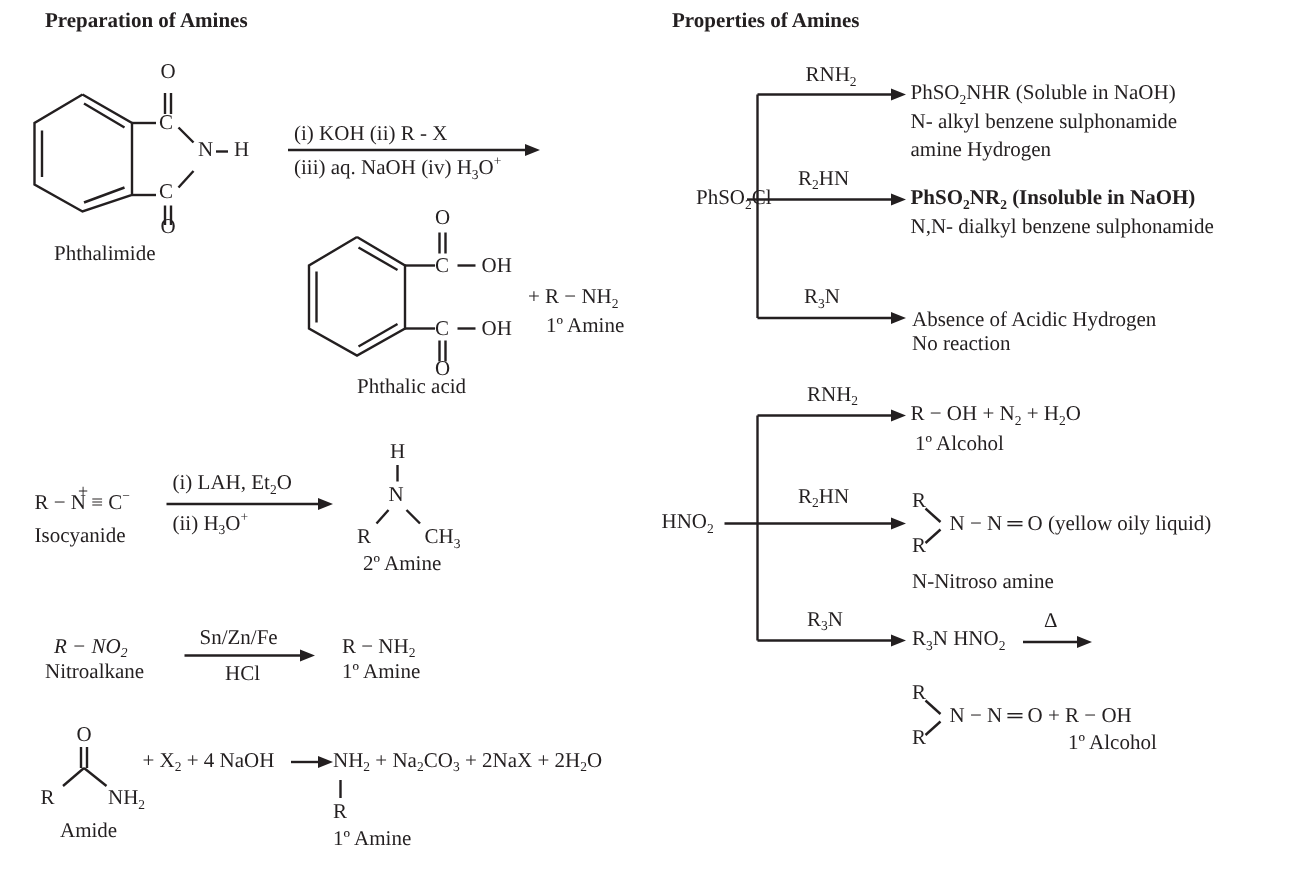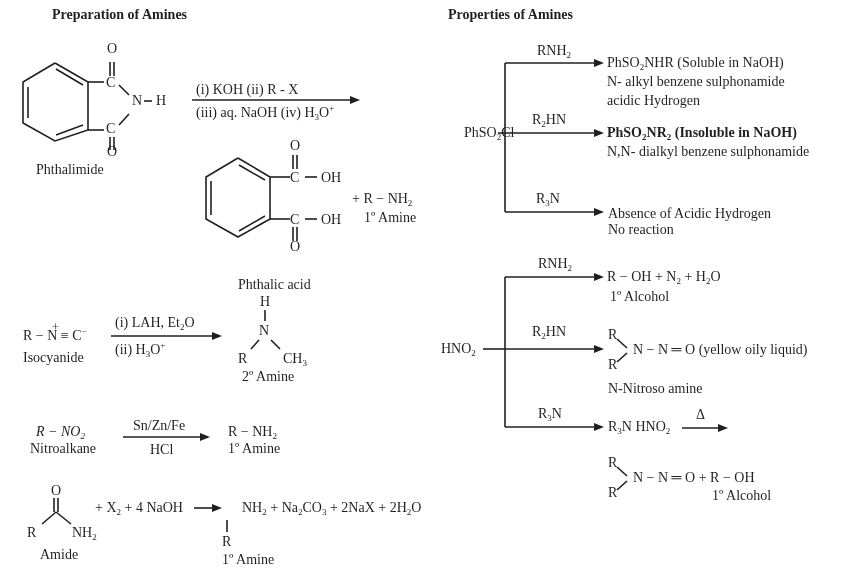--- a/index.html
+++ b/index.html
@@ -115,42 +115,42 @@
     <line x1="617" y1="467" x2="627" y2="476"></line>
     <line x1="617" y1="490" x2="627" y2="481"></line>
   </g>
 
   <g>
     <line x1="682" y1="428" x2="720" y2="428"></line>
     <polygon class="head" points="728,428 718,424 718,432"></polygon>
   </g>
 </svg>
 
-<div class="t h" style="left:30px;top:8px;margin-left:22px;">Preparation of Amines</div>
+<div class="t h" style="left:30px;top:8px;">Preparation of Amines</div>
 <div class="t h" style="left:448px;top:8px;">Properties of Amines</div>
 
 <div>
   <span class="t" style="left:107px;top:42px;">O</span>
   <span class="t" style="left:106px;top:76px;">C</span>
   <span class="t" style="left:132px;top:94px;">N</span>
   <span class="t" style="left:156px;top:94px;">H</span>
   <span class="t" style="left:106px;top:122px;">C</span>
   <span class="t" style="left:107px;top:145px;">O</span>
   <span class="t" style="left:36px;top:163px;text-align:center;">Phthalimide</span>
 
   <span class="t" style="left:196px;top:83px;">(i) KOH  (ii) R - X</span>
   <span class="t" style="left:196px;top:106px;"><span>(iii) aq. NaOH  (iv) H</span><sub>3</sub><span>O</span><sup>+</sup></span>
 
   <span class="t" style="left:290px;top:139px;">O</span>
   <span class="t" style="left:290px;top:171px;">C</span>
   <span class="t" style="left:321px;top:171px;">OH</span>
   <span class="t" style="left:290px;top:213px;">C</span>
   <span class="t" style="left:321px;top:213px;">OH</span>
   <span class="t" style="left:290px;top:240px;">O</span>
-  <span class="t" style="left:238px;top:278px;text-align:right;">Phthalic acid</span>
+  <span class="t" style="left:238px;top:252px;text-align:right;">Phthalic acid</span>
 
   <span class="t" style="left:352px;top:192px;"><span>+ R − NH</span><sub>2</sub></span>
   <span class="t" style="left:364px;top:211px;">1º Amine</span>
 </div>
 
 <div>
   <span class="t" style="left:52px;top:321px;font-size:12px;">+</span>
   <span class="t" style="left:23px;top:329px;"><span>R − N</span><span> ≡ C</span><sup>−</sup></span>
   <span class="t" style="left:23px;top:351px;">Isocyanide</span>
 
@@ -172,32 +172,32 @@
   <span class="t" style="left:228px;top:425px;"><span>R − NH</span><sub>2</sub></span>
   <span class="t" style="left:228px;top:442px;">1º Amine</span>
 </div>
 
 <div>
   <span class="t" style="left:51px;top:484px;">O</span>
   <span class="t" style="left:27px;top:526px;">R</span>
   <span class="t" style="left:72px;top:526px;"><span>NH</span><sub>2</sub></span>
   <span class="t" style="left:40px;top:548px;">Amide</span>
   <span class="t" style="left:95px;top:501px;"><span>+ X</span><sub>2</sub><span> + 4 NaOH</span></span>
-  <span class="t" style="left:222px;top:501px;margin-left:20px;"><span>NH</span><sub>2</sub><span> + Na</span><sub>2</sub><span>CO</span><sub>3</sub><span> + 2NaX + 2H</span><sub>2</sub><span>O</span></span>
+  <span class="t" style="left:222px;top:501px;"><span>NH</span><sub>2</sub><span> + Na</span><sub>2</sub><span>CO</span><sub>3</sub><span> + 2NaX + 2H</span><sub>2</sub><span>O</span></span>
   <span class="t" style="left:222px;top:535px;">R</span>
   <span class="t" style="left:222px;top:553px;">1º Amine</span>
 </div>
 
 <div>
   <span class="t" style="left:464px;top:126px;"><span>PhSO</span><sub>2</sub><span>Cl</span></span>
 
   <span class="t" style="left:537px;top:44px;"><span>RNH</span><sub>2</sub></span>
   <span class="t" style="left:607px;top:56px;"><span>PhSO</span><sub>2</sub><span>NHR (Soluble in NaOH)</span></span>
   <span class="t" style="left:607px;top:75px;text-align:right;">N- alkyl benzene sulphonamide</span>
-  <span class="t" style="left:607px;top:94px;">acidic Hydrogen</span>
+  <span class="t" style="left:607px;top:94px;">amine Hydrogen</span>
 
   <span class="t" style="left:532px;top:113px;"><span>R</span><sub>2</sub><span>HN</span></span>
   <span class="t" style="left:607px;top:126px;font-weight:bold;"><span>PhSO</span><sub>2</sub><span>NR</span><sub>2</sub><span> (Insoluble in NaOH)</span></span>
   <span class="t" style="left:607px;top:145px;">N,N- dialkyl benzene sulphonamide</span>
 
   <span class="t" style="left:536px;top:192px;"><span>R</span><sub>3</sub><span>N</span></span>
   <span class="t" style="left:608px;top:207px;">Absence of Acidic Hydrogen</span>
   <span class="t" style="left:608px;top:223px;">No reaction</span>
 </div>
 

